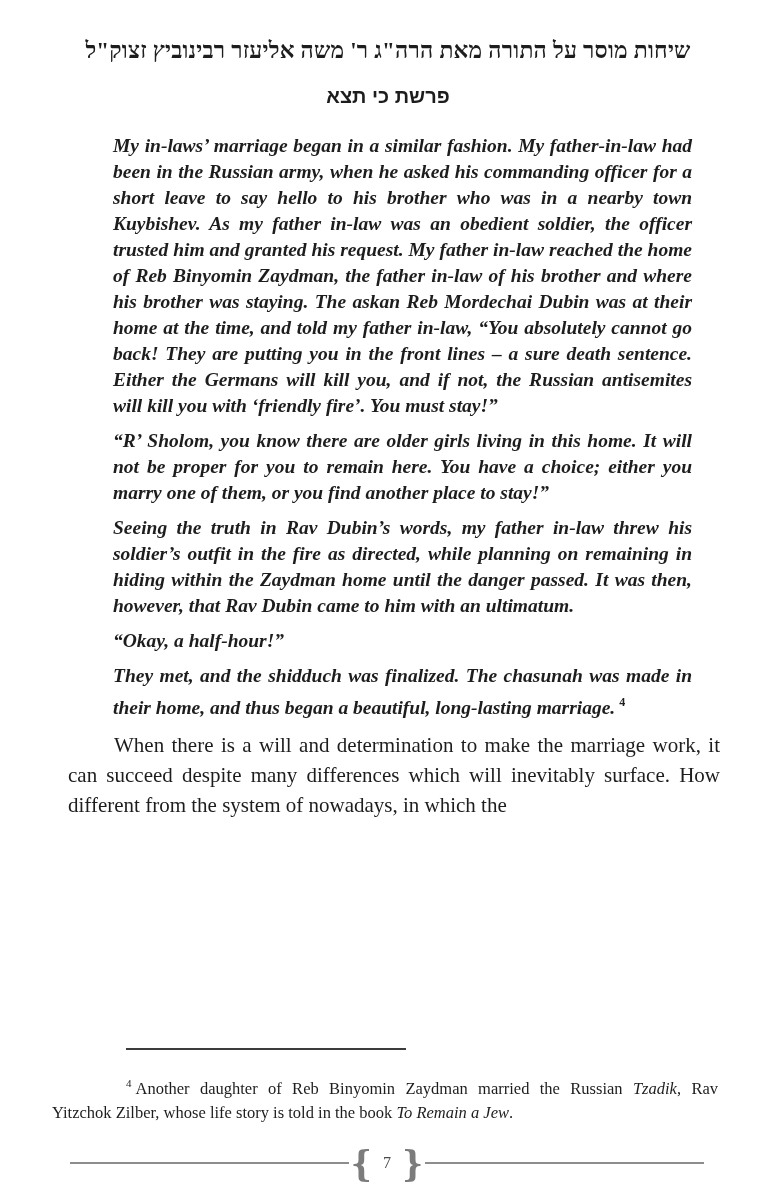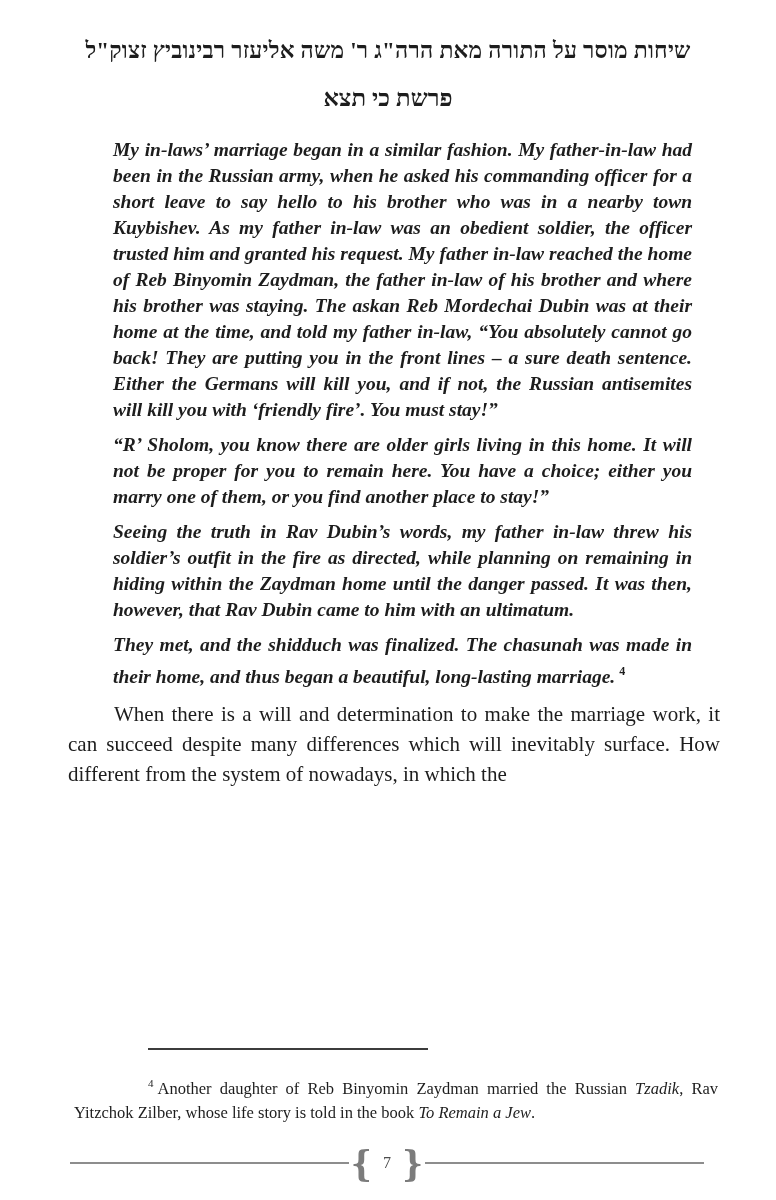--- a/index.html
+++ b/index.html
@@ -12,23 +12,23 @@
     overflow:hidden;
   }
   
   .header { text-align:center; padding-top:38px; }
   .h-title {
     font-family:"Liberation Serif","DejaVu Sans",serif;
     direction:rtl; unicode-bidi:embed;
     font-size:23px; font-weight:700; letter-spacing:0.2px;
   }
   .h-sub {
-    font-family:Liberation Serif, serif;
+    font-family:Liberation Sans, sans-serif;
     direction:rtl; unicode-bidi:embed;
-    font-size:24px; font-weight:700; margin-top:21px;
+    font-size:20px; font-weight:700; margin-top:21px;
   }
   
   .quote {
     margin:25px 84px 0 113px;
     font-style:italic;
     font-size:19.5px;
     line-height:26px;
     text-align:justify;
     font-weight:bold;
   }
@@ -36,21 +36,21 @@
   .quote sup.fn-ref { font-size:12px; font-style:normal; margin-left:4px; }
   
   .body-par {
     margin:5px 56px 0 68px;
     font-size:21px;
     line-height:30px;
     text-align:justify;
     text-indent:46px;
   }
   
-  .footnote { position:absolute; left:74px; right:58px; top:1048px; }
+  .footnote { position:absolute; left:52px; right:58px; top:1048px; }
   .fn-rule { width:280px; height:2px; background:#3c3c3c; margin-left:74px; }
   .fn-body {
     margin-top:21px;
     font-size:16.5px;
     line-height:24px;
     text-align:justify;
     text-indent:74px;
   }
   .fn-body sup { font-size:11px; margin-right:4px; }
   .it { font-style:italic; }
@@ -78,20 +78,21 @@
 
   <div class="header">
     <div class="h-title">שיחות מוסר על התורה מאת הרה"ג ר' משה אליעזר רבינוביץ זצוק"ל</div>
     <div class="h-sub">פרשת כי תצא</div>
   </div>
 
   <div class="quote">
     <p>My in-laws’ marriage began in a similar fashion. My father-in-law had been in the Russian army, when he asked his commanding officer for a short leave to say hello to his brother who was in a nearby town Kuybishev. As my father in-law was an obedient soldier, the officer trusted him and granted his request. My father in-law reached the home of Reb Binyomin Zaydman, the father in-law of his brother and where his brother was staying. The askan Reb Mordechai Dubin was at their home at the time, and told my father in-law, “You absolutely cannot go back! They are putting you in the front lines – a sure death sentence. Either the Germans will kill you, and if not, the Russian antisemites will kill you with ‘friendly fire’. You must stay!”</p>
     <p>“R’ Sholom, you know there are older girls living in this home. It will not be proper for you to remain here. You have a choice; either you marry one of them, or you find another place to stay!”</p>
     <p>Seeing the truth in Rav Dubin’s words, my father in-law threw his soldier’s outfit in the fire as directed, while planning on remaining in hiding within the Zaydman home until the danger passed. It was then, however, that Rav Dubin came to him with an ultimatum.</p>
+    <p>“Okay, a half-hour!”</p>
     <p><span>They met, and the shidduch was finalized. The chasunah was made in their home, and thus began a beautiful, long-lasting marriage.</span><sup class="fn-ref">4</sup></p>
   </div>
 
   <div class="body-par">When there is a will and determination to make the marriage work, it can succeed despite many differences which will inevitably surface. How different from the system of nowadays, in which the</div>
 
   <div class="footnote">
     <div class="fn-rule"></div>
     <div class="fn-body">
       <sup>4</sup><span>Another daughter of Reb Binyomin Zaydman married the Russian </span><span class="it">Tzadik</span><span>, Rav Yitzchok Zilber, whose life story is told in the book </span><span class="it">To Remain a Jew</span><span>.</span>
     </div>

